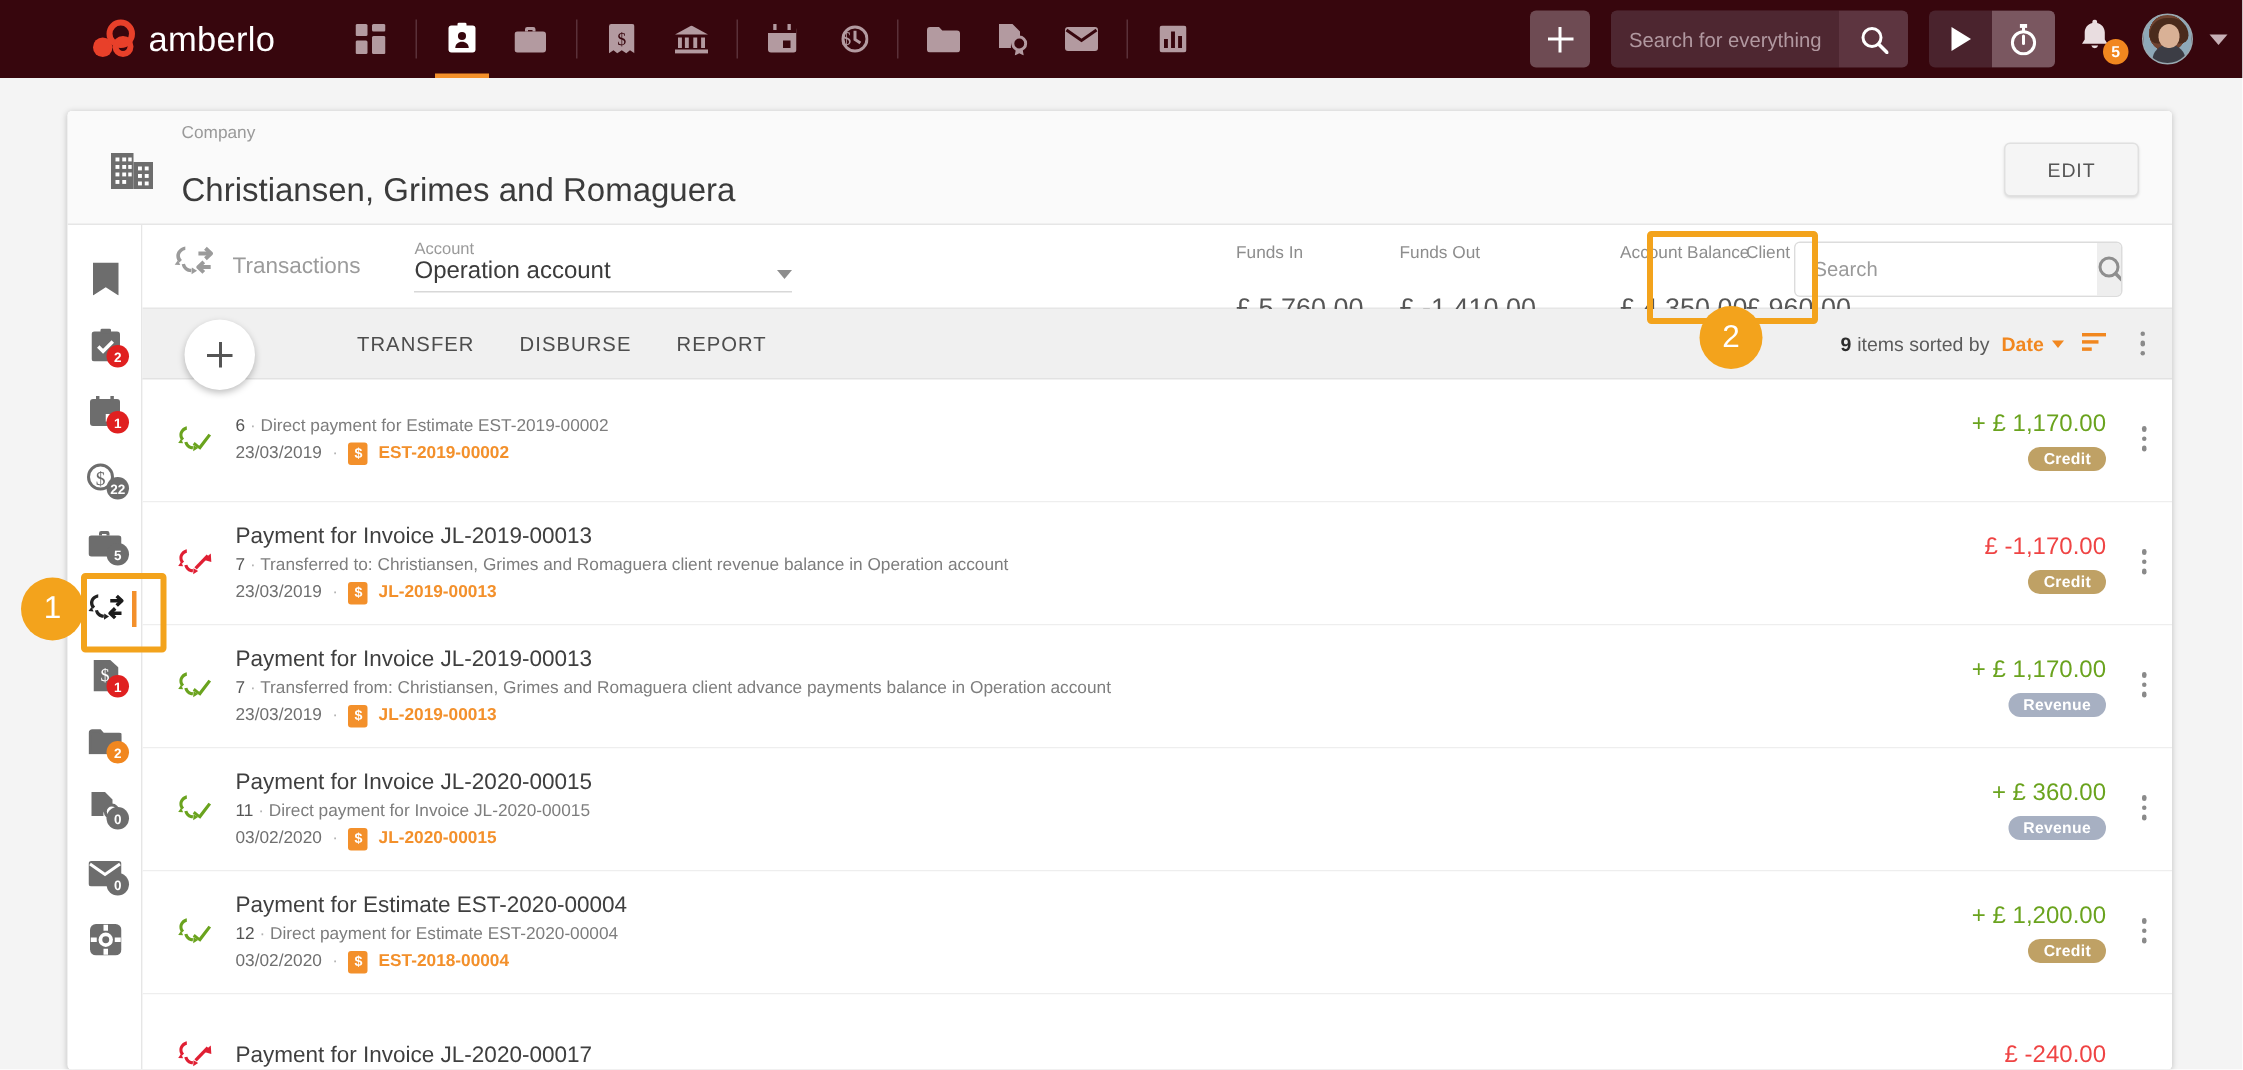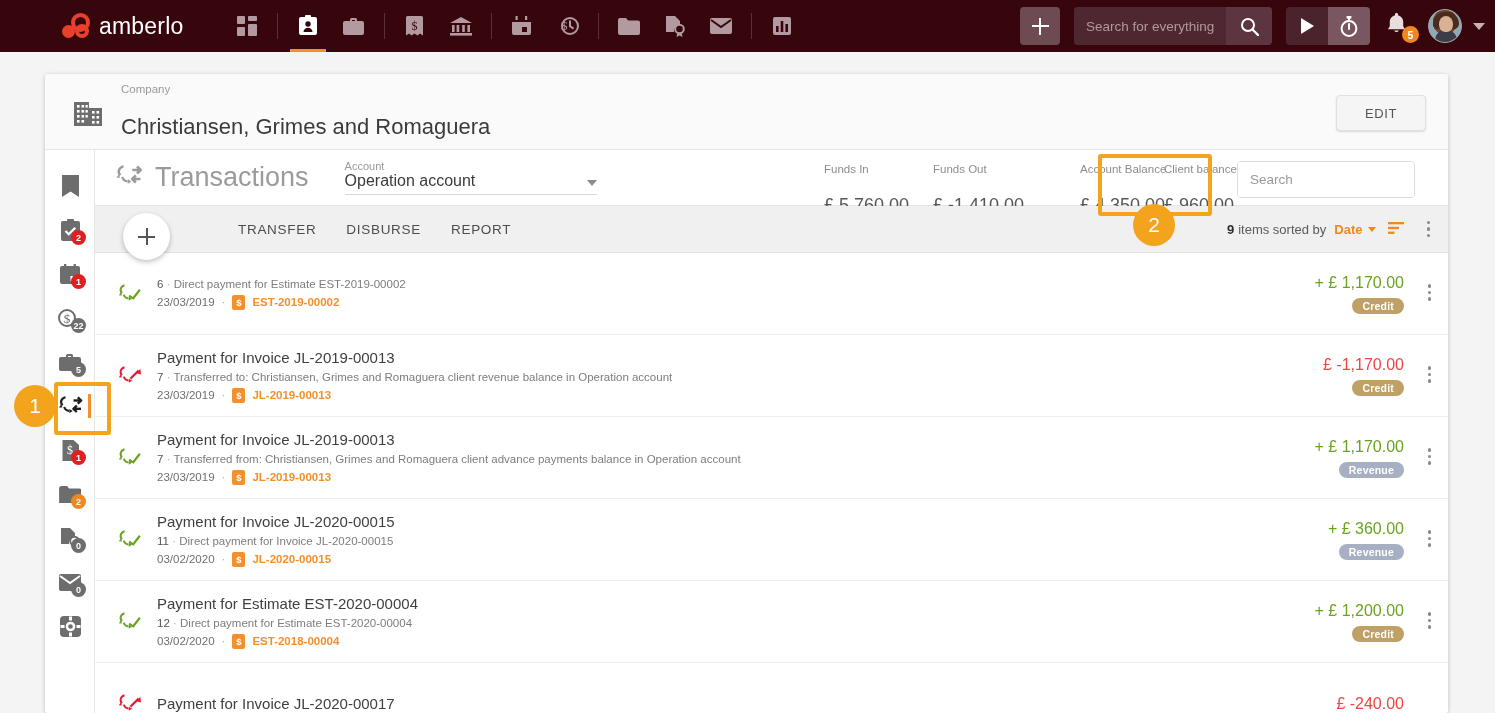--- a/index.html
+++ b/index.html
@@ -176,38 +176,38 @@
   .rb-gray { background: #6d6d6d; }
 
   
   #content { position: absolute; left: 50px; top: 76px; right: 0; bottom: 0; }
 
   #tx-bar {
     height: 56px; border-bottom: 1px solid #e6e6e6;
     display: flex; align-items: center; padding-left: 20px; position: relative;
     background: #fff;
   }
-  #tx-title { font-size: 27px; color: #9b9b9b; margin-left: 12px; font-weight: 400; }
+  #tx-title { font-size: 15px; color: #9b9b9b; margin-left: 12px; font-weight: 400; }
   #acct-wrap { margin-left: 36px; width: 252px; position: relative; }
   #acct-label { font-size: 11px; color: #9a9a9a; }
   #acct-row { display: flex; align-items: flex-end; border-bottom: 1px solid #d8d8d8; padding-bottom: 4px; }
   #acct-value { font-size: 16px; color: #3b3b3b; flex: 1; }
   #acct-caret {
     width: 0; height: 0; margin-bottom: 4px;
     border-left: 5.5px solid transparent; border-right: 5.5px solid transparent;
     border-top: 6px solid #8d8d8d; cursor: pointer;
   }
 
   .stat { position: absolute; top: 13px; }
   .stat-label { font-size: 11.5px; color: #8d8d8d; margin-bottom: 20px; }
   .stat-value { font-size: 18px; color: #565656; font-weight: 400; white-space: nowrap; }
 
   #tx-search {
     position: absolute; right: 33px; top: 11px;
-    width: 178px; height: 37px;
+    width: 219px; height: 37px;
     border: 1px solid #dcdcdc; border-radius: 4px;
     display: flex; overflow: hidden; background: #fff;
   }
   #tx-search input {
     flex: 1; border: none; outline: none; padding: 0 12px;
     font-size: 13.5px; color: #555; font-family: "Liberation Sans", sans-serif;
   }
   #tx-search input::placeholder { color: #9a9a9a; }
   #tx-search-btn {
     width: 44px; background: #eeeeee; display:flex;

